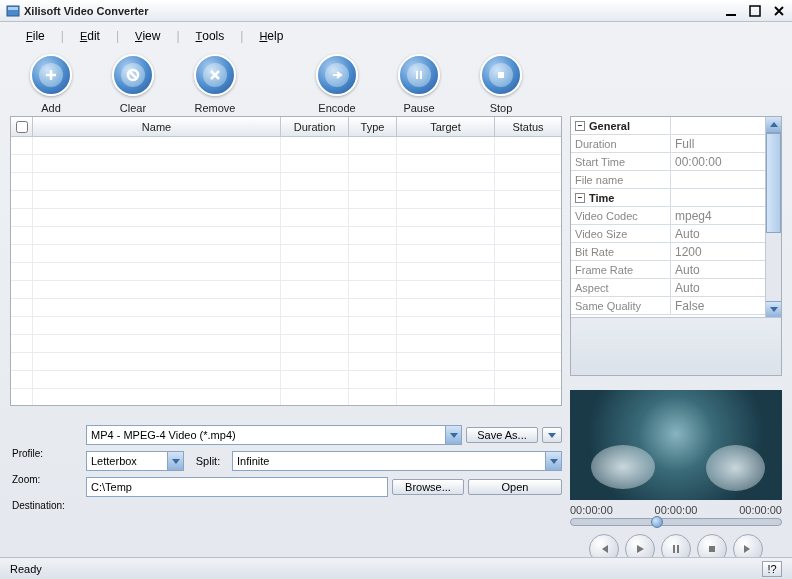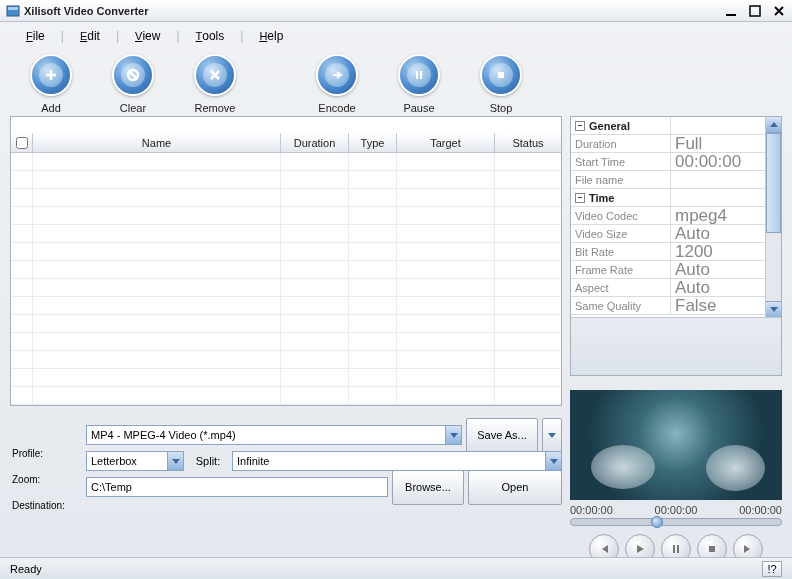--- a/index.html
+++ b/index.html
@@ -26,21 +26,21 @@
 .tool-btn .label { margin-top: 6px; font-size: 11px; color: #222; }
 .tool-gap { width: 40px; }
 
 
 .main-area { display: flex; padding: 0 10px; gap: 8px; }
 .left-col { flex: 1; display: flex; flex-direction: column; }
 .right-col { width: 212px; display: flex; flex-direction: column; }
 
 
 .grid { border: 1px solid #a8b0bc; background: #fff; height: 290px; overflow: hidden; }
-.grid-head { display: flex; background: linear-gradient(to bottom, #fff, #e4e8ee); border-bottom: 1px solid #c0c8d4; height: 20px; margin-top: 16px; }
+.grid-head { display: flex; background: linear-gradient(to bottom, #fff, #e4e8ee); border-bottom: 1px solid #c0c8d4; height: 20px; }
 .grid-head .cell { border-right: 1px solid #c0c8d4; display: flex; align-items: center; justify-content: center; font-size: 11px; color: #222; }
 .grid-head .chk { width: 22px; }
 .grid-head .name { flex: 1; }
 .grid-head .dur { width: 68px; }
 .grid-head .type { width: 48px; }
 .grid-head .target { width: 98px; }
 .grid-head .status { width: 66px; border-right: none; }
 .grid-body { height: 270px; background: #fff; }
 .grid-row { display: flex; height: 18px; border-bottom: 1px solid #e8ecf0; }
 .grid-row .cell { border-right: 1px solid #e8ecf0; }
@@ -50,35 +50,35 @@
 .grid-row .type { width: 48px; }
 .grid-row .target { width: 98px; }
 .grid-row .status { width: 66px; border-right: none; }
 
 
 .form-area { margin-top: 18px; display: flex; flex-direction: column; gap: 4px; }
 .form-row { display: flex; align-items: center; height: 22px; gap: 4px; }
 .form-label { width: 72px; font-size: 10px; padding-left: 2px; margin-top: 36px; }
 .combo { height: 20px; border: 1px solid #8aa4c4; background: #fff; display: flex; align-items: center; padding: 0 4px; position: relative; font-size: 11px; }
 .combo .dd { position: absolute; right: 0; top: 0; width: 16px; height: 100%; background: linear-gradient(to bottom, #d4e4f8, #90b4dc); border-left: 1px solid #8aa4c4; display: flex; align-items: center; justify-content: center; }
-.btn { height: 35px; border: 1px solid #9aa4b4; background: linear-gradient(to bottom, #fff, #dce2ea); display: flex; align-items: center; justify-content: center; padding: 0 8px; cursor: pointer; font-size: 11px; border-radius: 2px; }
+.btn { height: 16px; border: 1px solid #9aa4b4; background: linear-gradient(to bottom, #fff, #dce2ea); display: flex; align-items: center; justify-content: center; padding: 0 8px; cursor: pointer; font-size: 11px; border-radius: 2px; }
 .btn-sq { width: 20px; padding: 0; }
 
 
 .props { border: 1px solid #a8b0bc; background: #fff; height: 260px; display: flex; flex-direction: column; position: relative; }
 .props-scroll { position: absolute; right: 0; top: 0; width: 16px; height: 200px; background: #e4e8ee; border-left: 1px solid #c0c8d4; }
 .props-scroll .su { height: 16px; background: linear-gradient(to bottom, #d4e4f8, #90b4dc); border-bottom: 1px solid #8aa4c4; display: flex; align-items: center; justify-content: center; }
 .props-scroll .sd { position: absolute; bottom: 0; height: 16px; width: 100%; background: linear-gradient(to bottom, #d4e4f8, #90b4dc); border-top: 1px solid #8aa4c4; display: flex; align-items: center; justify-content: center; }
 .props-scroll .thumb { position: absolute; top: 16px; width: 100%; height: 100px; background: linear-gradient(to right, #d4e4f8, #b0cce8); border: 1px solid #8aa4c4; }
 .props-body { margin-right: 16px; height: 200px; overflow: hidden; }
 .prop-row { display: flex; height: 18px; border-bottom: 1px solid #d4dce4; }
 .prop-key { width: 100px; border-right: 1px solid #d4dce4; padding: 2px 4px; font-size: 11px; color: #888; display: flex; align-items: center; }
 .prop-key.hdr { color: #222; font-weight: bold; }
 .prop-key .pm { width: 10px; height: 10px; border: 1px solid #888; margin-right: 4px; display: flex; align-items: center; justify-content: center; font-size: 8px; line-height: 1; }
-.prop-val { flex: 1; padding: 2px 4px; font-size: 17px; color: #888; display: flex; align-items: center; }
+.prop-val { flex: 1; padding: 2px 4px; font-size: 12px; color: #888; display: flex; align-items: center; }
 .props-desc { flex: 1; border-top: 1px solid #c0c8d4; background: linear-gradient(to bottom, #e8ecf2, #dce2ea); }
 
 
 .preview { margin-top: 14px; width: 212px; height: 110px; background: #102030; position: relative; overflow: hidden; }
 .preview-img { width: 100%; height: 100%; background: radial-gradient(circle at 50% 40%, #88b4c0 0%, #3a6a78 30%, #1a3a48 70%); position: relative; }
 .preview-img::before { content: ''; position: absolute; left: 10%; bottom: 10%; width: 30%; height: 40%; background: radial-gradient(ellipse, rgba(220,230,235,0.9), rgba(180,200,210,0.3)); border-radius: 50%; }
 .preview-img::after { content: ''; position: absolute; right: 8%; bottom: 8%; width: 28%; height: 42%; background: radial-gradient(ellipse, rgba(220,230,235,0.9), rgba(180,200,210,0.3)); border-radius: 50%; }
 
 
 .timeline { margin-top: 4px; font-size: 9px; color: #444; }

